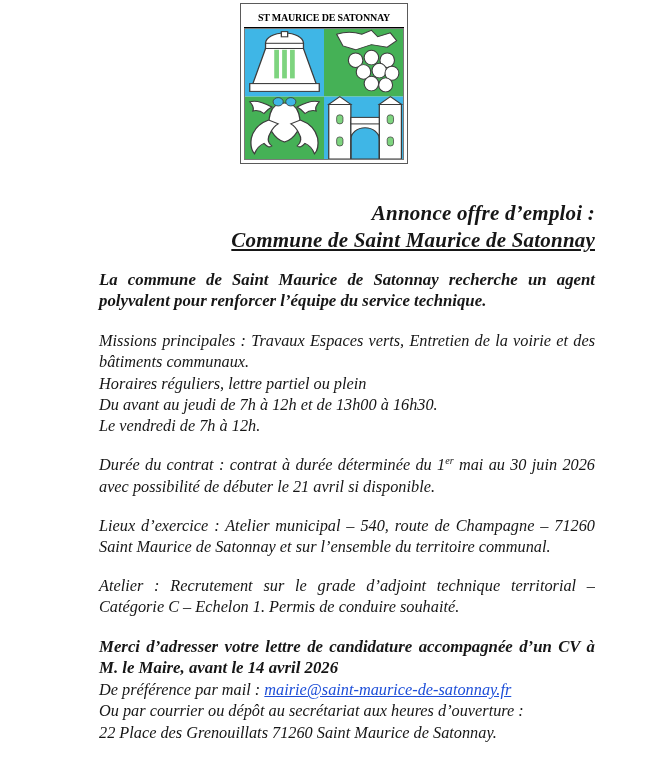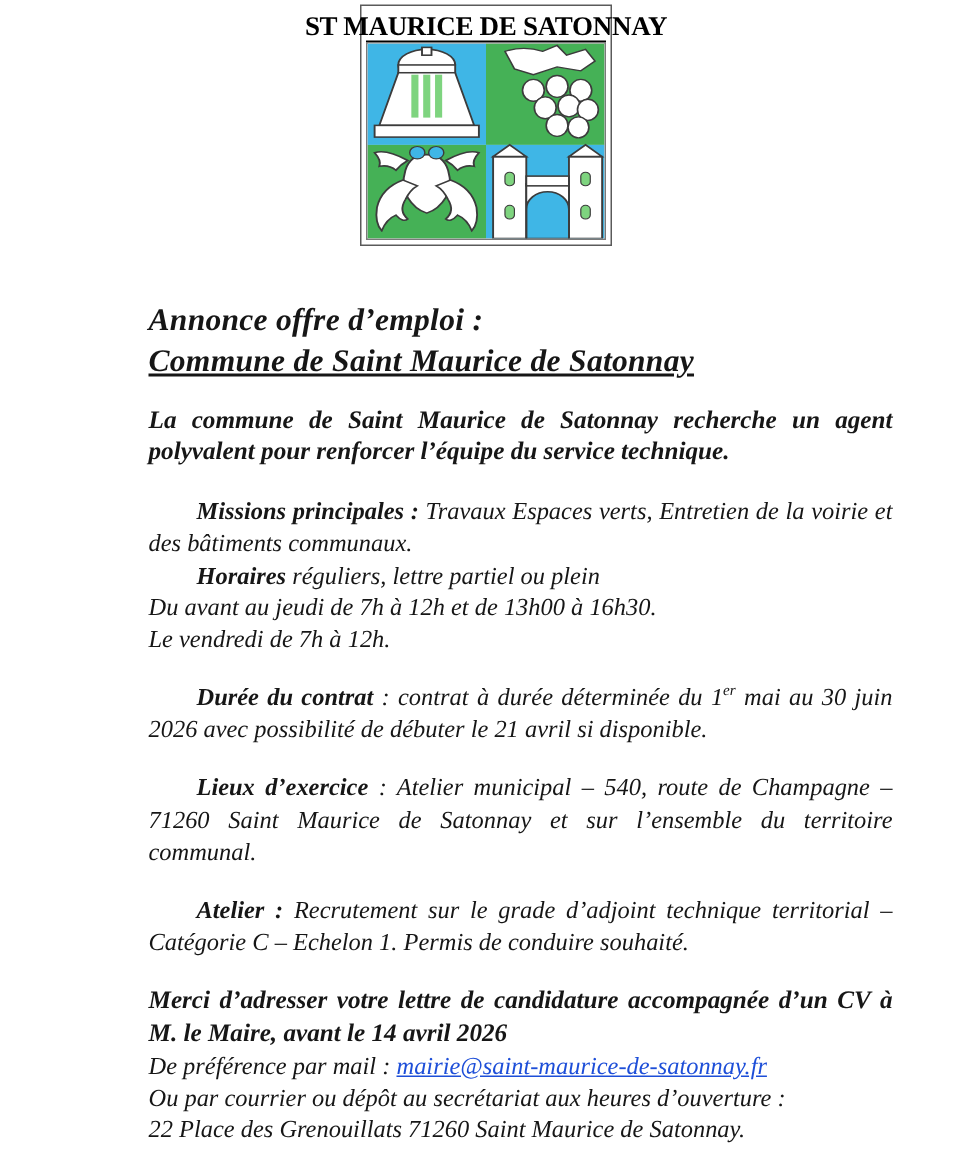--- a/index.html
+++ b/index.html
@@ -32,21 +32,21 @@
     box-sizing: border-box;
     position: relative;
   }
   .crest-title {
     height: 20px;
     display: flex;
     align-items: center;
     justify-content: center;
     font-family: "Liberation Serif", "DejaVu Serif", serif;
     font-weight: bold;
-    font-size: 18px;
+    font-size: 10px;
     letter-spacing: -0.2px;
     color: #000000;
     border-bottom: 1.6px solid #000000;
     white-space: nowrap;
     background: #ffffff;
   }
   .crest-body {
     position: absolute;
     left: 3px; right: 3px;
     top: 24px; bottom: 3px;
@@ -54,21 +54,21 @@
     box-sizing: border-box;
   }
   .crest-svg { display: block; width: 100%; height: 100%; }
 
   
   .doc {
     padding: 0 53px 0 99px;
     box-sizing: border-box;
   }
   .title-block {
-    text-align: left;
+    text-align: right;
     margin-top: 36px;
   }
   .title-line {
     font-style: italic;
     font-weight: bold;
     font-size: 21px;
     line-height: 1.30;
     letter-spacing: 0.2px;
   }
   .title-line.underlined {
@@ -84,21 +84,21 @@
     line-height: 1.30;
   }
   p.para.lead {
     font-weight: bold;
     font-size: 16.8px;
     margin-top: 14px;
   }
   p.para.block { margin-top: 18px; }
   p.para.flow  { margin-top: 0; text-align: left; }
 
-  .lbl { font-weight: bold; margin-left: 32px; }
+  .lbl { font-weight: normal; }
   sup { font-size: 0.62em; vertical-align: super; font-style: italic; }
 
   a.mail {
     color: #1d4ed8;
     text-decoration: underline;
     text-underline-offset: 1px;
     font-style: italic;
   }
 </style>
 </head>

